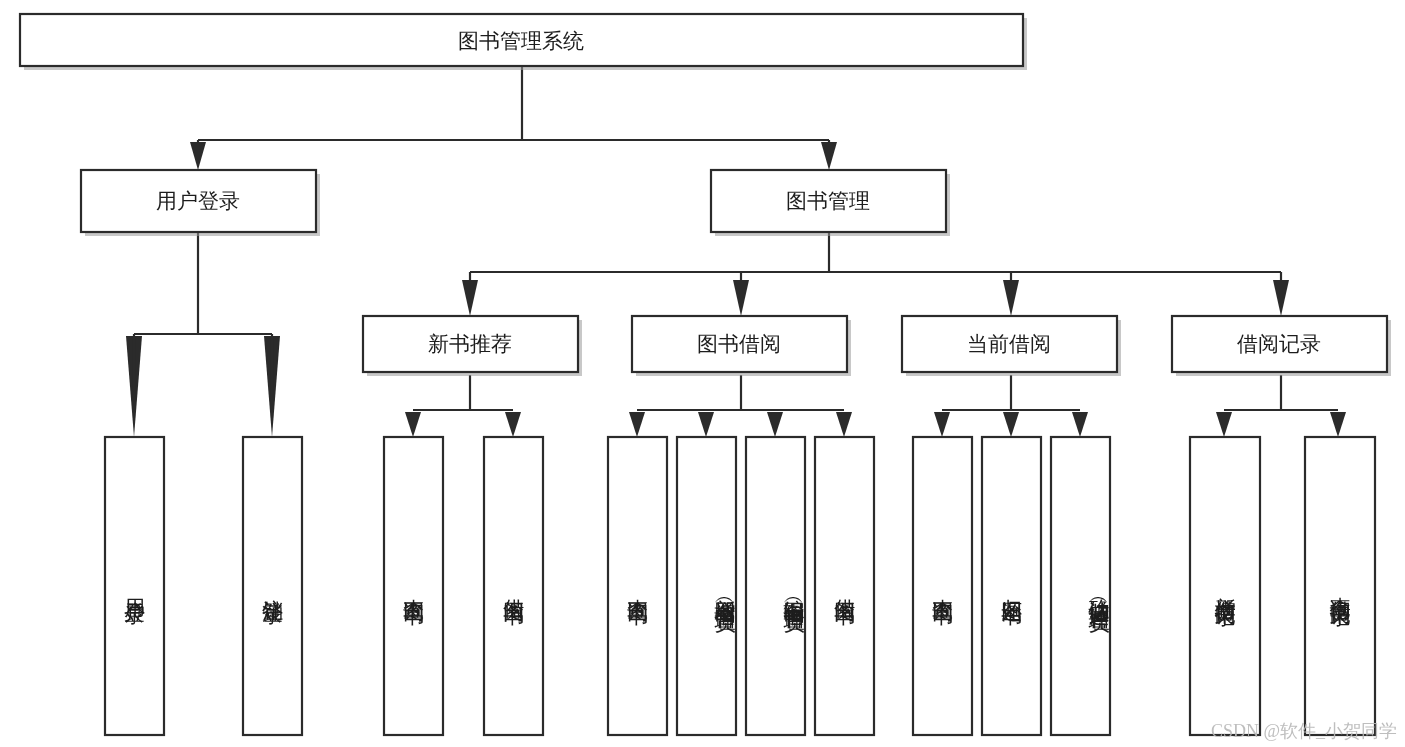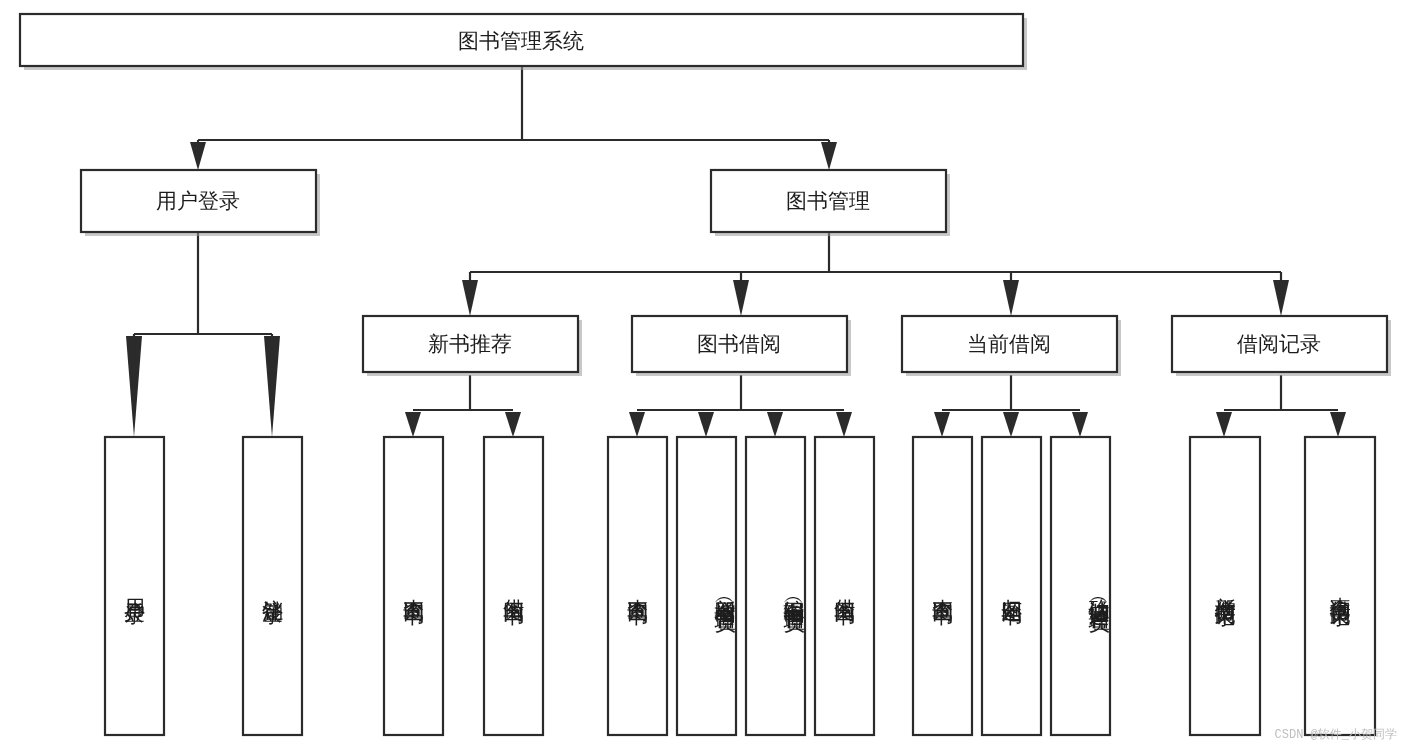--- a/index.html
+++ b/index.html
@@ -62,22 +62,22 @@
     display: flex;
     align-items: center;
     justify-content: center;
     white-space: nowrap;
     pointer-events: none;
   }
   .watermark {
     position: absolute;
     right: 8px;
     bottom: 4px;
-    font-family: Liberation Mono, monospace;
-    font-size: 12px;
+    font-family: Liberation Serif, serif;
+    font-size: 18px;
     color: #b9b9b9;
     opacity: 0.92;
     white-space: nowrap;
   }
 </style>
 </head>
 <body>
 
 <div id="diagram-root">
 

